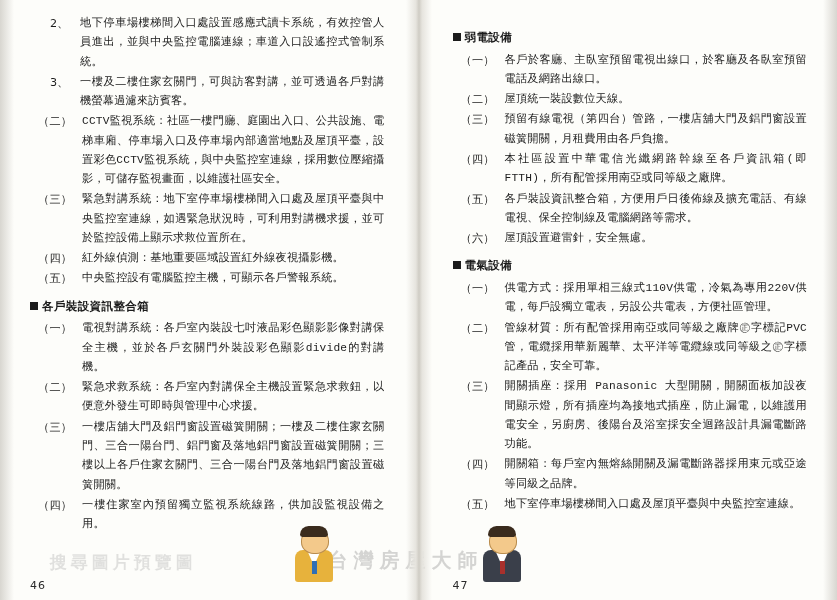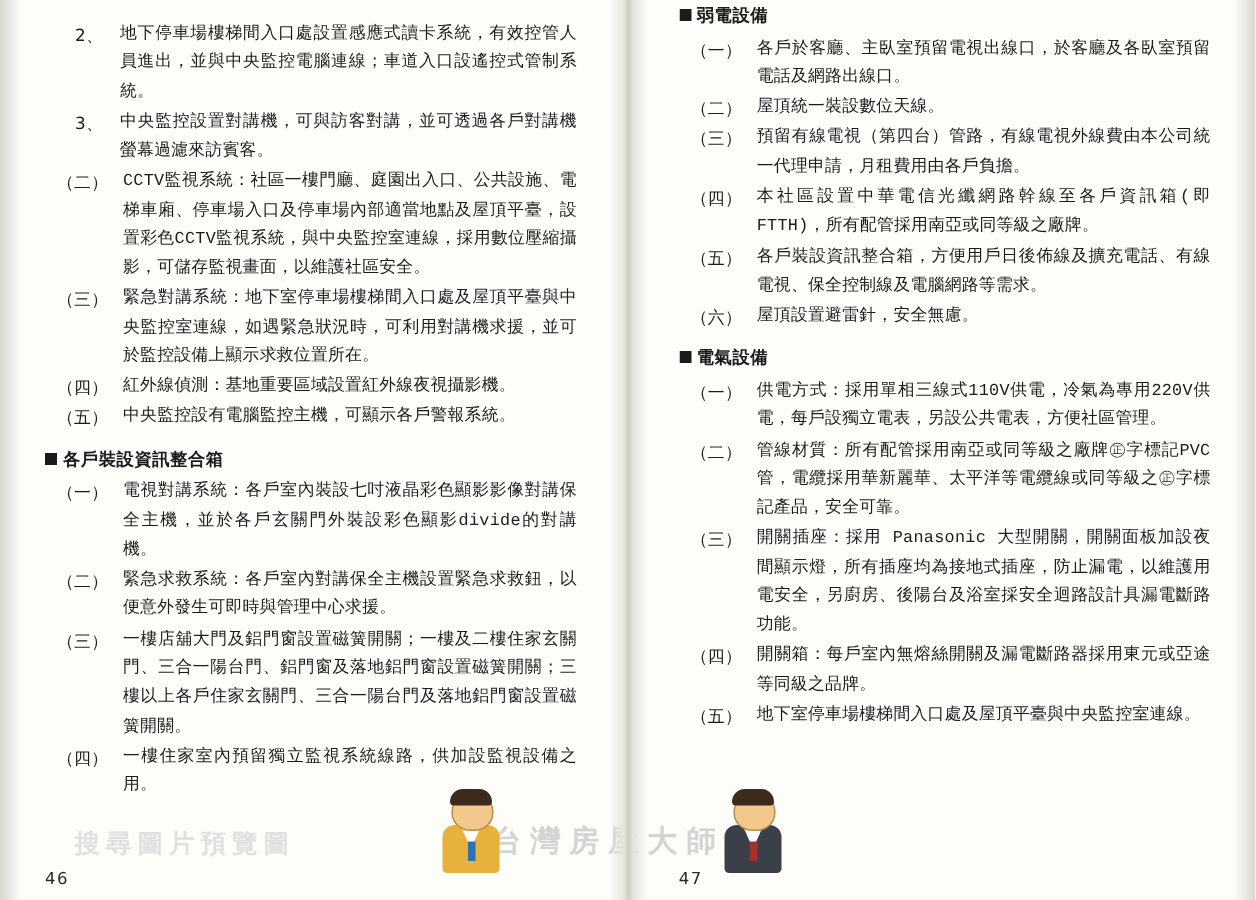--- a/index.html
+++ b/index.html
@@ -60,21 +60,21 @@
   .leaf {
     position: relative;
     width: 50%;
     height: 100%;
     box-sizing: border-box;
     padding: 14px 26px 8px 30px;
     display: flex;
     flex-direction: column;
   }
   .leaf.right {
-    padding: 2px 30px 8px 26px;
+    padding: 29px 30px 8px 26px;
     margin-left: 16px;
   }
   .content {
     flex: 1 1 auto;
     overflow: hidden;
   }
   
   .sec-head {
     font-size: 11.5px;
     font-weight: bold;
@@ -214,21 +214,21 @@
   <div class="leaf left">
     <div class="content">
 
       <div class="para lvl-num">
         <span class="marker">2、</span>
         <span class="body">地下停車場樓梯間入口處設置感應式讀卡系統，有效控管人員進出，並與中央監控電腦連線；車道入口設遙控式管制系統。</span>
       </div>
 
       <div class="para lvl-num">
         <span class="marker">3、</span>
-        <span class="body">中央監控設置對講機，可與訪客對講，並可透過各戶對講機螢幕過濾來訪賓客。</span>
+        <span class="body">一樓及二樓住家玄關門，可與訪客對講，並可透過各戶對講機螢幕過濾來訪賓客。</span>
       </div>
 
       <div class="para lvl-paren">
         <span class="marker">（二）</span>
         <span class="body">CCTV監視系統：社區一樓門廳、庭園出入口、公共設施、電梯車廂、停車場入口及停車場內部適當地點及屋頂平臺，設置彩色CCTV監視系統，與中央監控室連線，採用數位壓縮攝影，可儲存監視畫面，以維護社區安全。</span>
       </div>
 
       <div class="para lvl-paren">
         <span class="marker">（三）</span>
         <span class="body">緊急對講系統：地下室停車場樓梯間入口處及屋頂平臺與中央監控室連線，如遇緊急狀況時，可利用對講機求援，並可於監控設備上顯示求救位置所在。</span>
@@ -291,21 +291,21 @@
         <span class="body">各戶於客廳、主臥室預留電視出線口，於客廳及各臥室預留電話及網路出線口。</span>
       </div>
 
       <div class="para lvl-paren">
         <span class="marker">（二）</span>
         <span class="body">屋頂統一裝設數位天線。</span>
       </div>
 
       <div class="para lvl-paren">
         <span class="marker">（三）</span>
-        <span class="body">預留有線電視（第四台）管路，有線電視外線費由本公司統一代理申請，月租費用由各戶負擔。</span>
+        <span class="body">預留有線電視（第四台）管路，一樓店舖大門及鋁門窗設置磁簧開關，月租費用由各戶負擔。</span>
       </div>
 
       <div class="para lvl-paren">
         <span class="marker">（四）</span>
         <span class="body">本社區設置中華電信光纖網路幹線至各戶資訊箱(即FTTH)，所有配管採用南亞或同等級之廠牌。</span>
       </div>
 
       <div class="para lvl-paren">
         <span class="marker">（五）</span>
         <span class="body">各戶裝設資訊整合箱，方便用戶日後佈線及擴充電話、有線電視、保全控制線及電腦網路等需求。</span>

